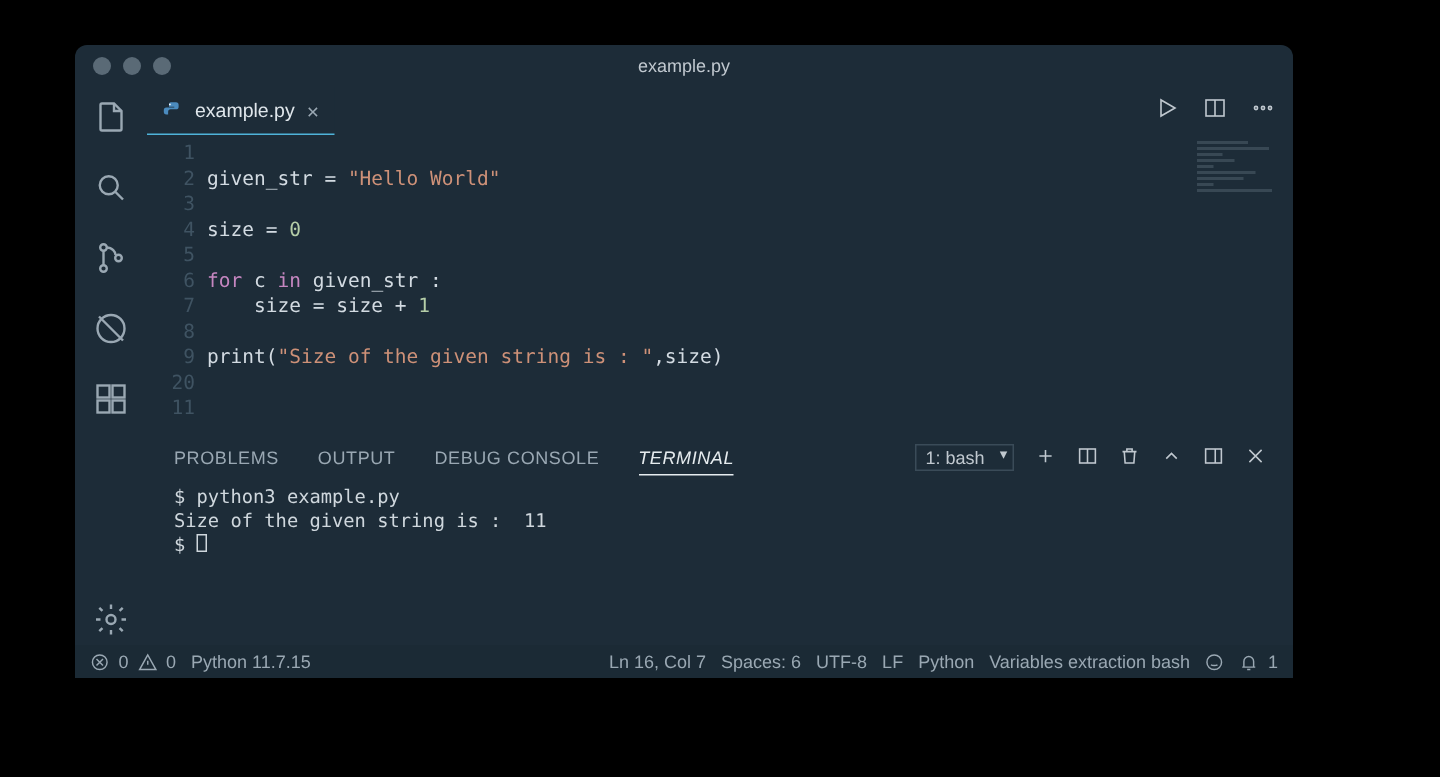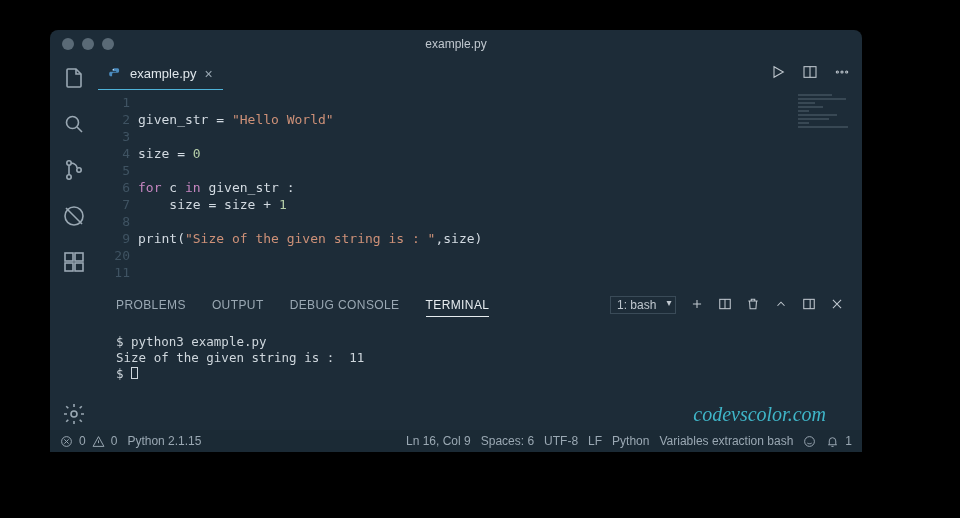--- a/index.html
+++ b/index.html
@@ -27,27 +27,27 @@
   .editor-wrap { position: relative; flex: 0 0 auto; display: flex; font-family: Menlo, Consolas, monospace; font-size: 13px; line-height: 17px; padding: 4px 0 8px 0; }
   .gutter { width: 40px; text-align: right; color: #3f5362; padding-right: 8px; user-select: none; }
   .code { color: #d3dbe2; white-space: pre; }
   .kw { color: #c586c0; }
   .str { color: #ce9178; }
   .num { color: #b5cea8; }
   .minimap { position: absolute; right: 8px; top: 4px; width: 56px; height: 70px; opacity: 0.35; }
   .minimap .mline { height: 2px; background: #6b7d8a; margin-bottom: 2px; }
   .panel { flex: 1; display: flex; flex-direction: column; min-height: 0; }
   .panel-tabs { height: 32px; display: flex; align-items: center; padding: 0 18px; gap: 26px; color: #9aa8b3; font-size: 12px; letter-spacing: 0.4px; }
-  .panel-tabs .ptab.active { color: #e6ecef; border-bottom: 1px solid #e6ecef; padding-bottom: 4px; margin-top: 4px; }
+  .panel-tabs .ptab.active { color: #e6ecef; border-bottom: 1px solid #e6ecef; padding-bottom: 4px; margin-top: 4px; font-style: italic; }
   .panel-tabs .right { margin-left: auto; display: flex; align-items: center; gap: 14px; color: #c0c8cf; }
   .panel-tabs select { background: transparent; border: 1px solid #3a4b58; color: #c0c8cf; font-size: 12px; padding: 1px 18px 1px 6px; appearance: none; }
   .panel-tabs .selwrap { position: relative; }
   .panel-tabs .selwrap::after { content: "▾"; position: absolute; right: 4px; top: 1px; font-size: 10px; color: #c0c8cf; pointer-events: none; }
   .panel-tabs svg { width: 14px; height: 14px; stroke: #c0c8cf; fill: none; stroke-width: 1.8; }
-  .terminal { flex: 1; font-family: Menlo, Consolas, monospace; font-size: 12.5px; line-height: 16px; color: #cfd7dd; padding: 2px 18px; white-space: pre; margin-top: 11px; }
+  .terminal { flex: 1; font-family: Menlo, Consolas, monospace; font-size: 12.5px; line-height: 16px; color: #cfd7dd; padding: 2px 18px; white-space: pre; }
   .cursorbox { display: inline-block; width: 7px; height: 12px; border: 1px solid #cfd7dd; vertical-align: -1px; }
   .watermark { position: absolute; right: 36px; bottom: 26px; color: #3fb6c9; font-family: "Comic Sans MS", cursive; font-size: 20px; font-style: italic; }
   .statusbar { height: 22px; background: #1b2a35; display: flex; align-items: center; font-size: 12px; color: #9aa8b3; padding: 0 10px; gap: 10px; }
   .statusbar .sbgrp { display: flex; align-items: center; gap: 6px; }
   .statusbar .grow { flex: 1; }
   .statusbar svg { width: 13px; height: 13px; stroke: #9aa8b3; fill: none; stroke-width: 1.8; }
   .icon { cursor: pointer; }
 </style>
 </head>
 <body>
@@ -179,38 +179,37 @@
                 </svg></span>
           </div>
         </div>
         <div class="terminal"><span>$ python3 example.py</span>
 <span>Size of the given string is :  11</span>
 <span>$ </span><span class="cursorbox"></span></div>
       </div>
     </div>
   </div>
 
-  <div class="watermark">codevscolor.com</div>
 
   <div class="statusbar">
     <span class="sbgrp">
       <svg viewBox="0 0 24 24">
           <circle cx="12" cy="12" r="9"></circle>
           <path d="M8 8l8 8M16 8l-8 8"></path>
         </svg>
         <span>0</span>
       <svg viewBox="0 0 24 24">
           <path d="M12 3 2 21h20z"></path>
           <path d="M12 10v5M12 18v0"></path>
         </svg>
         <span>0</span>
     </span>
-    <span>Python 2.1.15</span>
+    <span>Python 11.7.15</span>
     <span class="grow"></span>
-    <span>Ln 16, Col 9</span>
+    <span>Ln 16, Col 7</span>
     <span>Spaces: 6</span>
     <span>UTF-8</span>
     <span>LF</span>
     <span>Python</span>
     <span>Variables extraction bash</span>
     <span class="sbgrp">
         <svg viewBox="0 0 24 24">
           <circle cx="12" cy="12" r="9"></circle>
           <path d="M8 10h0M16 10h0M8 15c1.5 1.5 6.5 1.5 8 0"></path>
         </svg>

